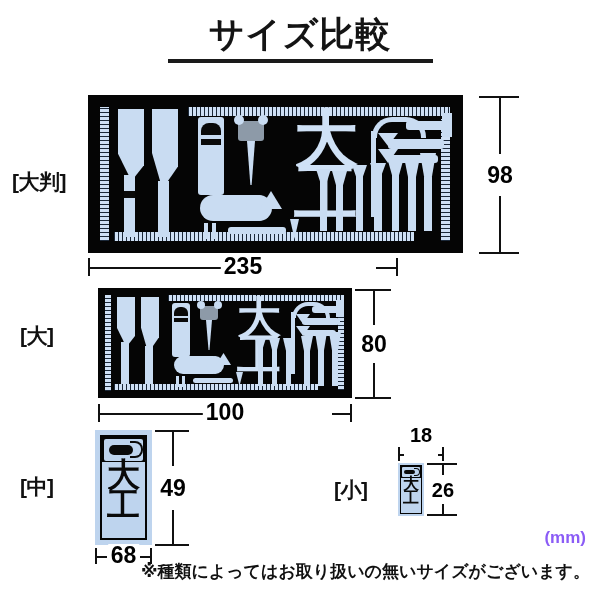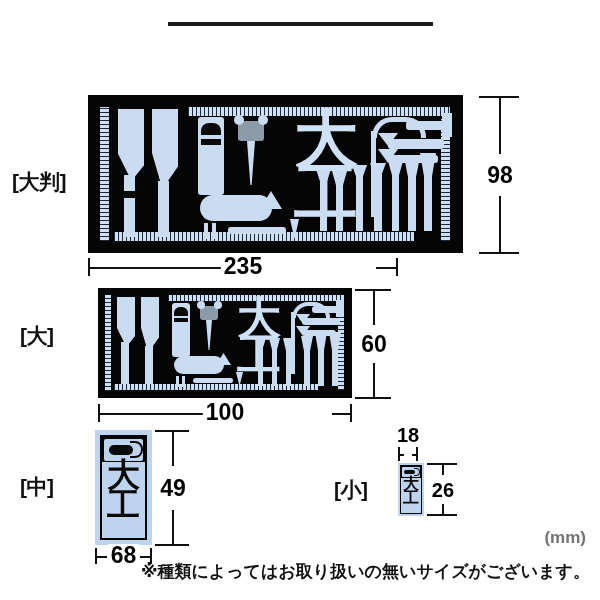--- a/index.html
+++ b/index.html
@@ -168,35 +168,36 @@
     line-height: 1;
     white-space: nowrap;
   }
   .dim-num.small { font-size: 20px; }
 
   #unit-label {
     position: absolute;
     right: 14px; top: 528px;
     font-size: 17px;
     font-weight: bold;
-    color: #737373;
+    color: #8b5cf6;
   }
   #footnote {
     position: absolute;
     right: 10px; top: 560px;
     font-size: 17px;
     font-weight: bold;
     color: #111;
     white-space: nowrap;
   }
 </style>
 </head>
 <body>
 
 <div id="title-block">
+  <div id="page-title">サイズ比較</div>
   <div id="title-rule"></div>
 </div>
 
 <div class="size-label" id="label-ooban">[大判]</div>
 
 <div class="panel" id="panel-ooban" style="left:88px; top:95px; width:375px; height:158px;">
   <div class="panel-inner">
 
     <div class="ruler vert" style="left:12px; top:12px; width:9px; height:134px;"></div>
     <div class="ruler" style="left:100px; top:12px; width:262px; height:9px;"></div>
@@ -329,21 +330,21 @@
 
 <div class="dim-h" id="dim-dai-w" style="left:98px; top:404px; width:254px; height:18px;">
   <div class="bar-l" style="width:104px;"></div>
   <div class="bar-r" style="width:18px;"></div>
   <span class="dim-num">100</span>
 </div>
 
 <div class="dim-v" id="dim-dai-h" style="left:355px; top:289px; width:36px; height:110px;">
   <div class="bar-t" style="height:34px;"></div>
   <div class="bar-b" style="height:34px;"></div>
-  <span class="dim-num">60</span>
+  <span class="dim-num">80</span>
 </div>
 
 <div class="size-label" id="label-chu">[中]</div>
 
 <div class="vpanel" id="panel-chu" style="left:95px; top:430px; width:57px; height:115px;">
   <div class="vfield" style="left:5px; top:5px; right:5px; bottom:5px;">
 
     <div style="position:absolute; left:4px; top:4px; width:39px; height:22px; background:#bed4ee; border-radius:2px;">
       <div style="position:absolute; left:5px; top:6px; width:24px; height:10px; background:#0a0a0a; border-radius:6px;"></div>
       <div style="position:absolute; left:26px; top:2px; width:11px; height:13px; border:2px solid #0a0a0a; border-left:none; border-radius:0 8px 8px 0; background:transparent;"></div>
@@ -374,21 +375,21 @@
     <div style="position:absolute; left:2px; top:2px; width:18px; height:10px; background:#bed4ee; border-radius:1px;">
       <div style="position:absolute; left:2px; top:3px; width:11px; height:4px; background:#0a0a0a; border-radius:3px;"></div>
       <div style="position:absolute; left:12px; top:1px; width:5px; height:6px; border:1px solid #0a0a0a; border-left:none; border-radius:0 4px 4px 0;"></div>
     </div>
     <div style="position:absolute; left:1px; top:13px; right:1px; bottom:1px; background:#bed4ee;">
       <div class="vkanji" style="left:0; right:0; top:-1px; font-size:16px;">大工</div>
     </div>
   </div>
 </div>
 
-<div class="dim-h" id="dim-sho-w" style="left:398px; top:447px; width:20px; height:14px;">
+<div class="dim-h" id="dim-sho-w" style="left:398px; top:447px; width:46px; height:14px;">
   <div class="bar-l" style="width:4px;"></div>
   <div class="bar-r" style="width:4px;"></div>
   <span class="dim-num small" style="top:-12px;">18</span>
 </div>
 
 <div class="dim-v" id="dim-sho-h" style="left:427px; top:463px; width:30px; height:53px;">
   <div class="bar-t" style="height:10px;"></div>
   <div class="bar-b" style="height:10px;"></div>
   <span class="dim-num small">26</span>
 </div>

